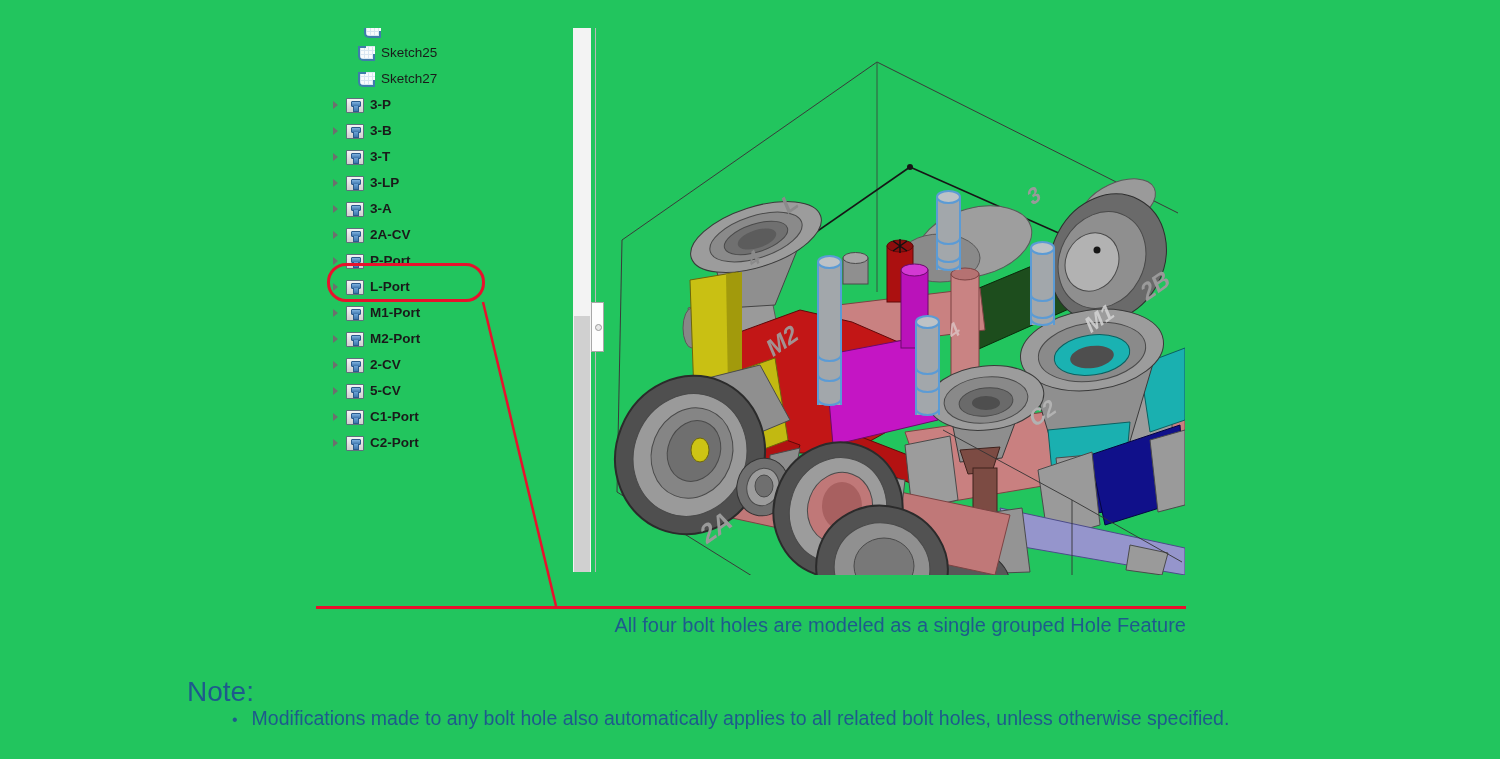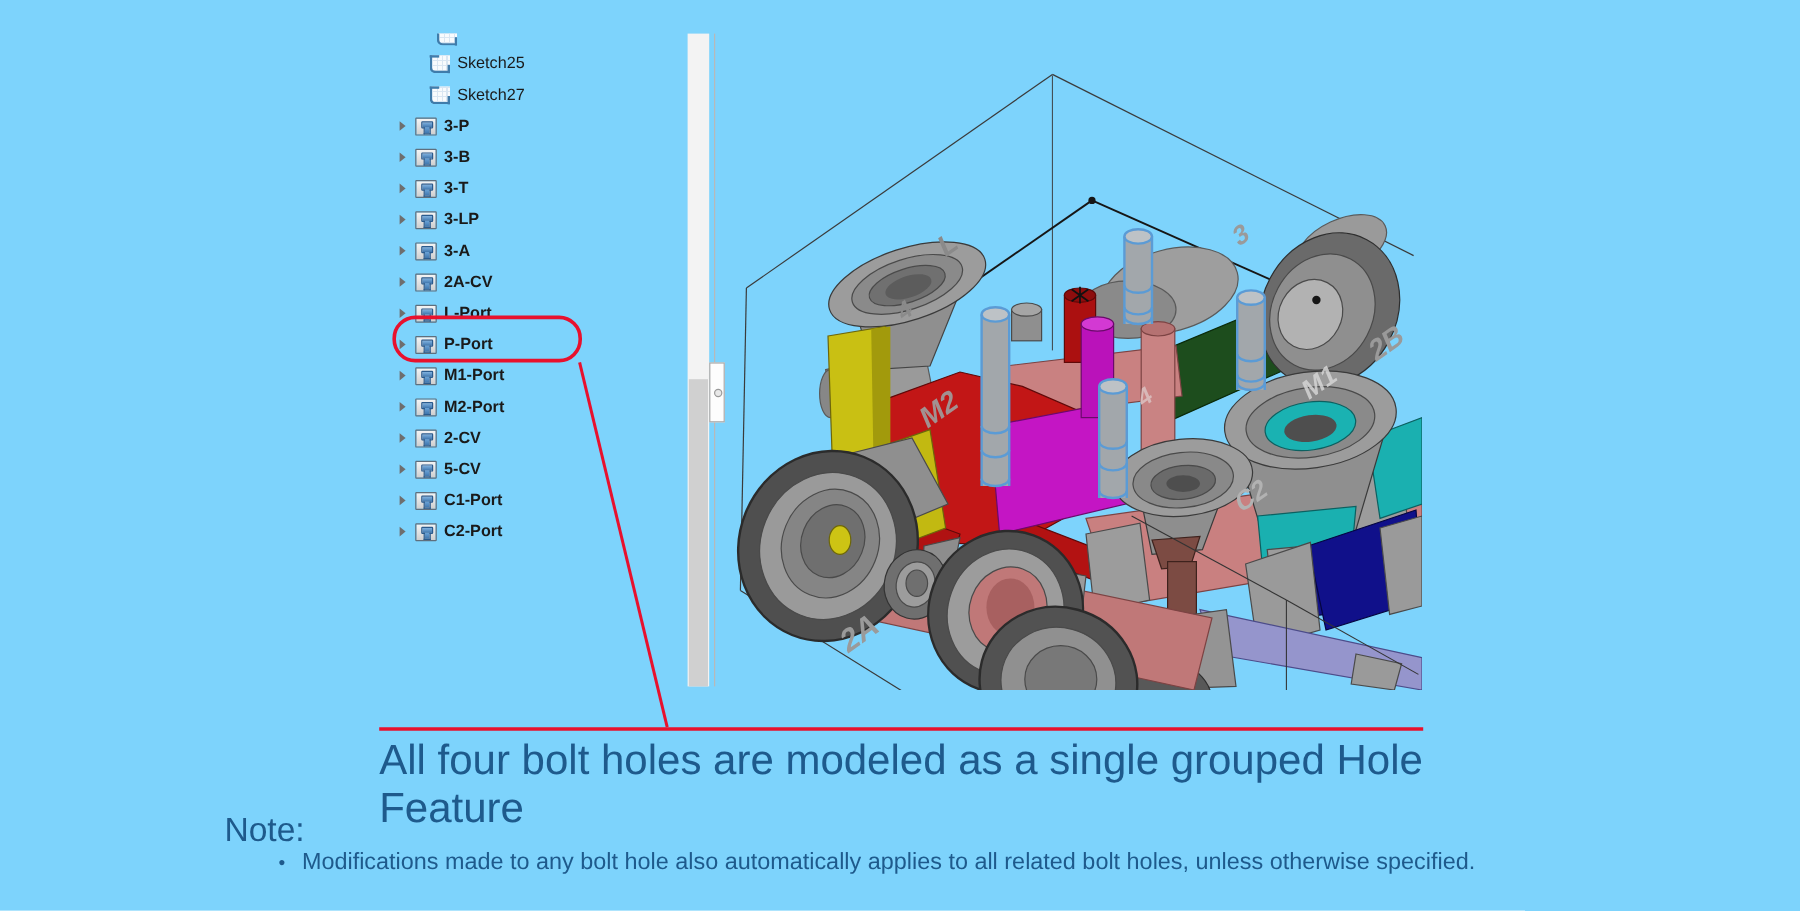--- a/index.html
+++ b/index.html
@@ -1,16 +1,16 @@
 <!DOCTYPE html>
 <html><head>
 <meta charset="utf-8">
 <style>
   html,body{margin:0;padding:0;background:#ffffff;}
-  #page{position:relative;width:1500px;height:759px;background:#7dd3fc;overflow:hidden;
+  #page{position:relative;width:1500px;height:759px;background:#22c55e;overflow:hidden;
         font-family:"Liberation Sans","DejaVu Sans",sans-serif;}
 
   
   #tree{position:absolute;left:328px;top:40px;width:245px;height:531px;overflow:hidden;}
   .tree-row{position:relative;height:26px;display:flex;align-items:center;}
   .arrow{width:15px;height:26px;display:flex;align-items:center;justify-content:center;flex:0 0 15px;}
   .arrow.show::before{content:"";display:block;width:0;height:0;
         border-left:5px solid #6e6e6e;border-top:4px solid transparent;border-bottom:4px solid transparent;}
   .row-content{display:flex;align-items:center;gap:6px;padding:2px 6px 2px 3px;margin-left:12px;}
   .tree-row.has-arrow .row-content{margin-left:0;font-weight:bold;}
@@ -45,22 +45,22 @@
   #panel-border{position:absolute;left:595px;top:28px;width:1px;height:544px;background:#b8b8b8;}
   #splitter-handle{position:absolute;left:591px;top:302px;width:13px;height:50px;background:#fdfdfd;
         border:1px solid #a8a8a8;box-sizing:border-box;}
   #splitter-handle::after{content:"";position:absolute;left:3px;top:21px;width:5px;height:5px;border-radius:50%;
         border:1px solid #9a9a9a;background:#e8e8e8;}
 
   
   #annotation-circle{position:absolute;left:327px;top:263px;width:158px;height:39px;
         border:3.5px solid #e8112d;border-radius:19px;box-sizing:border-box;pointer-events:none;}
   #annotation-lines{position:absolute;left:0;top:0;pointer-events:none;}
-  #caption{position:absolute;left:316px;top:614px;width:870px;text-align:left;
-        font-size:35px;color:#1e5a8c;}
+  #caption{position:absolute;left:316px;top:614px;width:870px;text-align:right;
+        font-size:20px;color:#1e5a8c;}
   #note-title{position:absolute;left:187px;top:676px;font-size:28px;color:#1e5a8c;}
   #note-bullet{position:absolute;left:232px;top:707px;font-size:19.5px;color:#1e5a8c;display:flex;gap:14px;}
   #note-bullet .dot{font-size:16px;line-height:26px;}
 
   
   #viewport{position:absolute;left:600px;top:40px;width:585px;height:535px;}
   svg text.eng{font-family:"Liberation Sans",sans-serif;font-weight:bold;}
 </style>
 </head>
 <body>
@@ -120,28 +120,28 @@
     <span class="arrow show"></span>
     <span class="row-content">
       <span class="icon icon-hole"></span>
       <span class="tree-label">2A-CV</span>
     </span>
   </div>
       <div class="tree-row has-arrow">
     <span class="arrow show"></span>
     <span class="row-content">
       <span class="icon icon-hole"></span>
+      <span class="tree-label">P-Port</span>
+    </span>
+  </div>
+      <div class="tree-row has-arrow">
+    <span class="arrow show"></span>
+    <span class="row-content">
+      <span class="icon icon-hole"></span>
       <span class="tree-label">L-Port</span>
-    </span>
-  </div>
-      <div class="tree-row has-arrow">
-    <span class="arrow show"></span>
-    <span class="row-content">
-      <span class="icon icon-hole"></span>
-      <span class="tree-label">P-Port</span>
     </span>
   </div>
       <div class="tree-row has-arrow">
     <span class="arrow show"></span>
     <span class="row-content">
       <span class="icon icon-hole"></span>
       <span class="tree-label">M1-Port</span>
     </span>
   </div>
       <div class="tree-row has-arrow">

